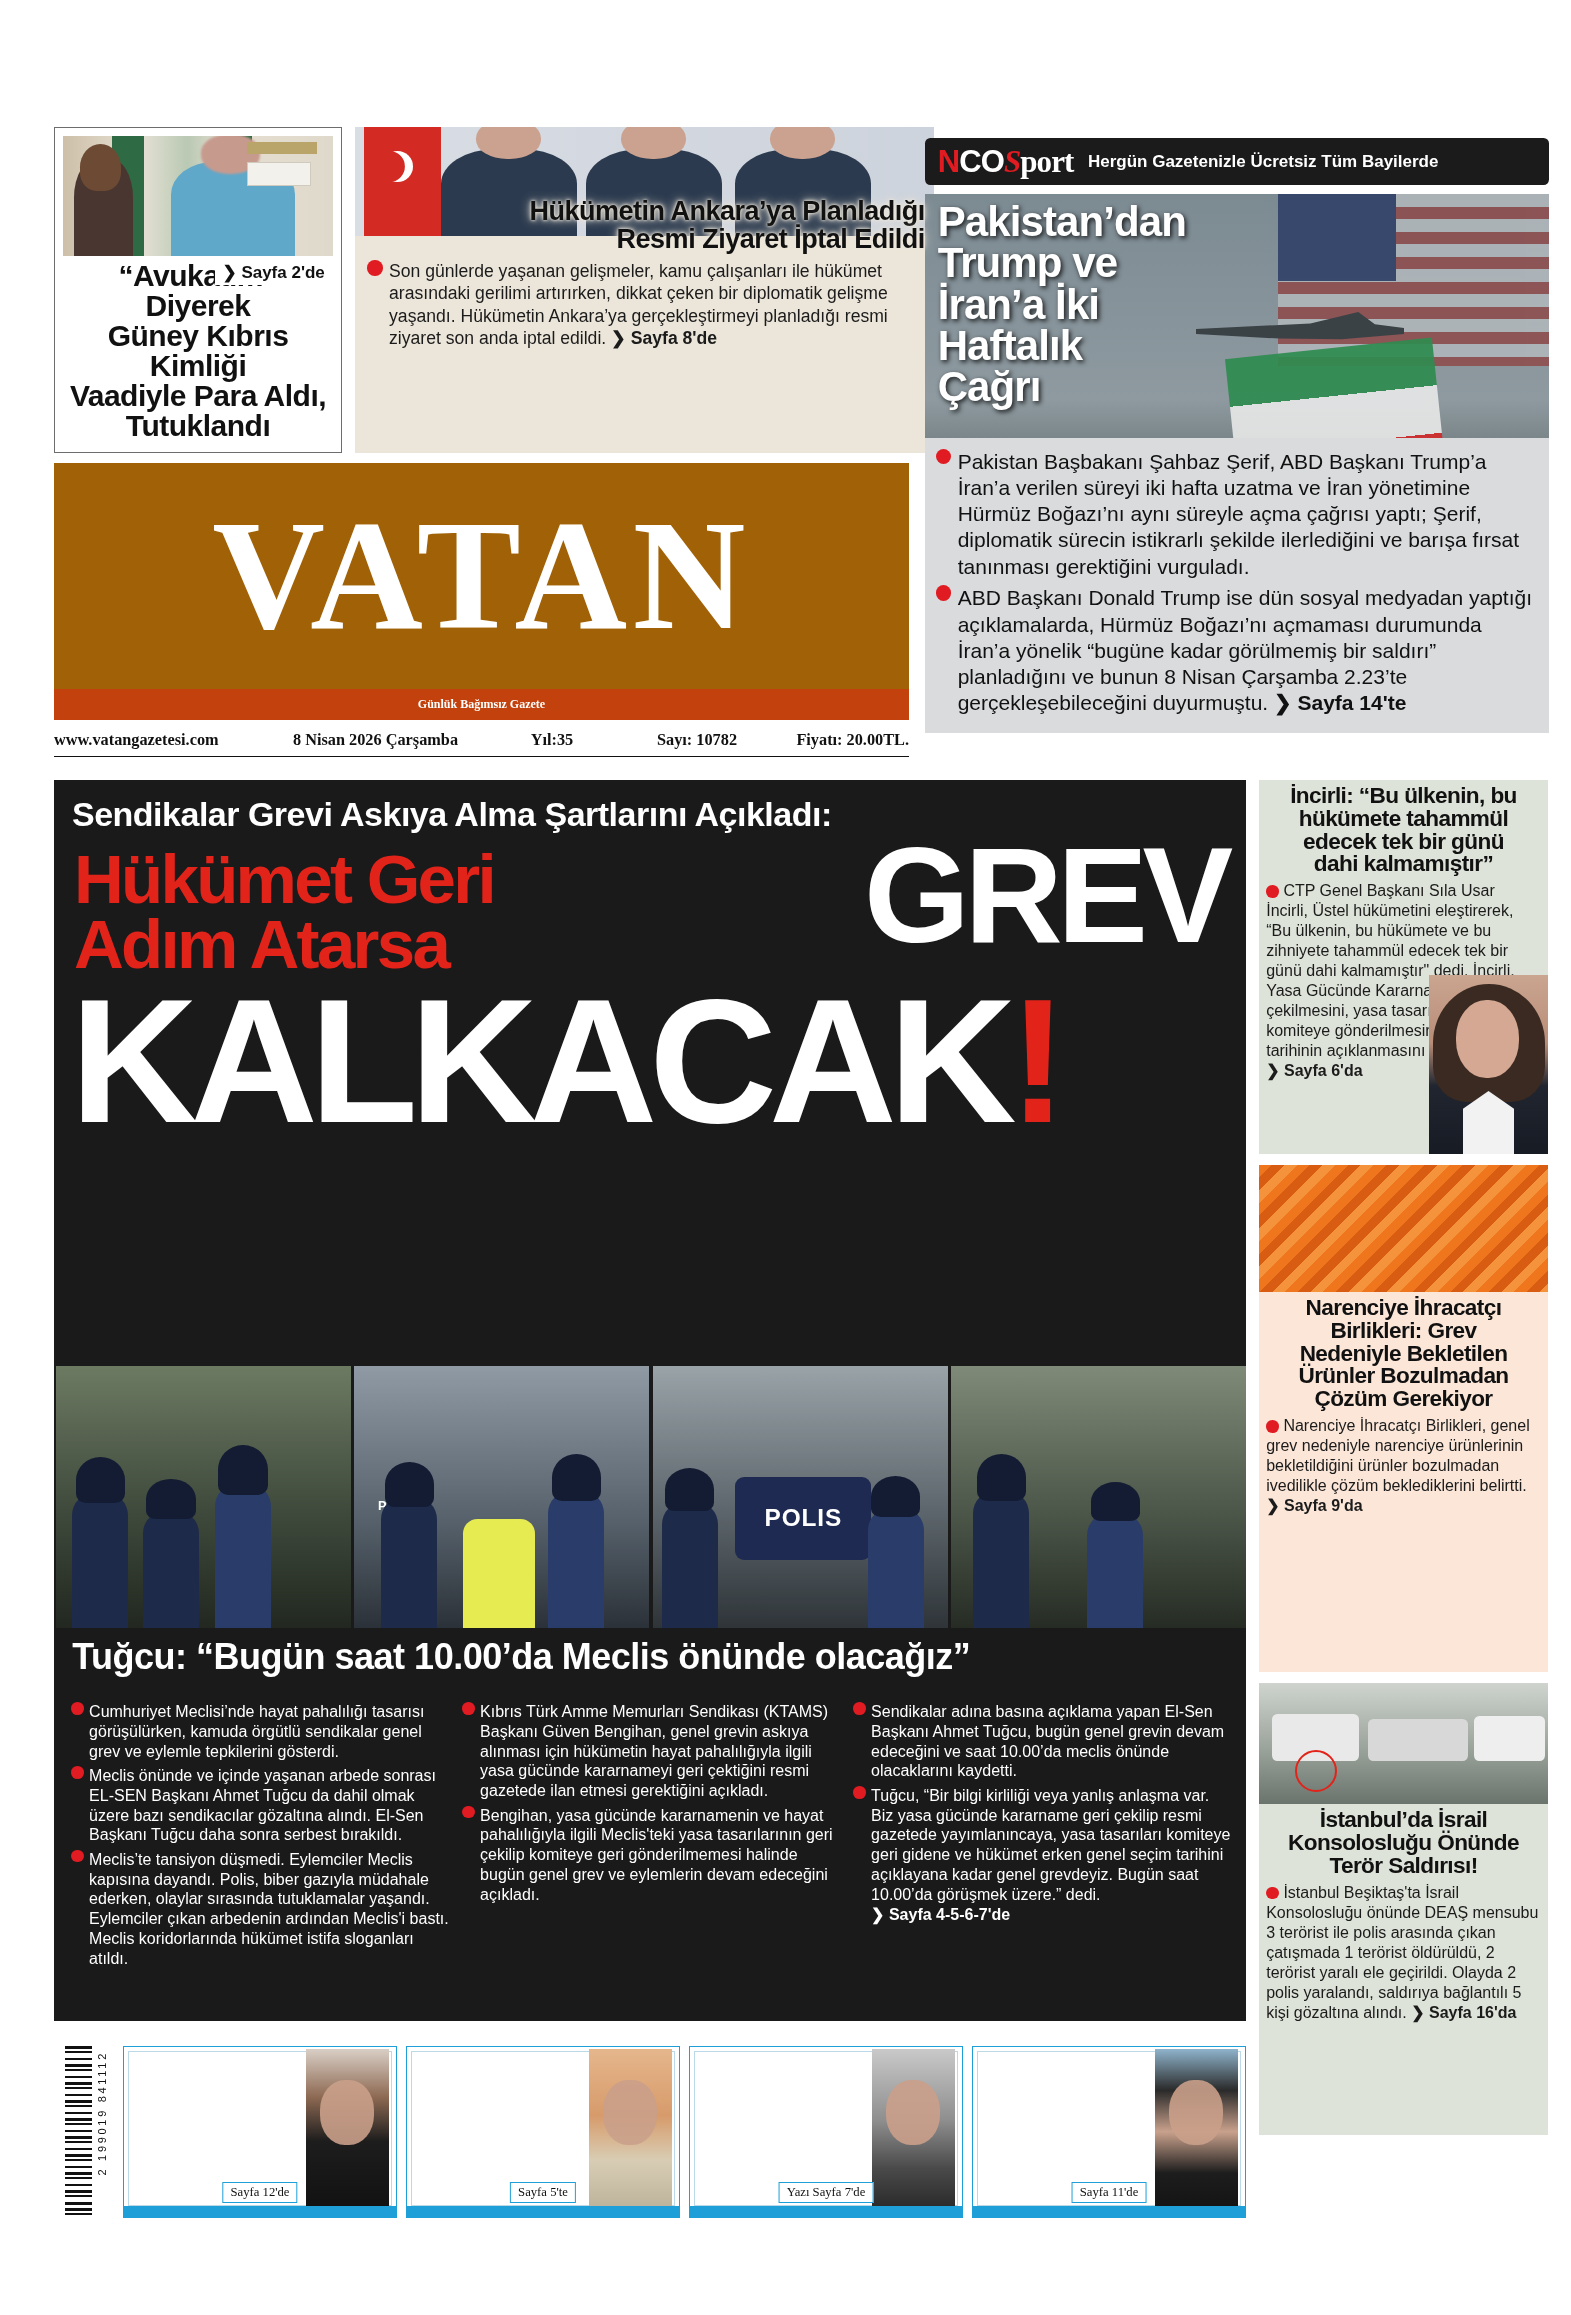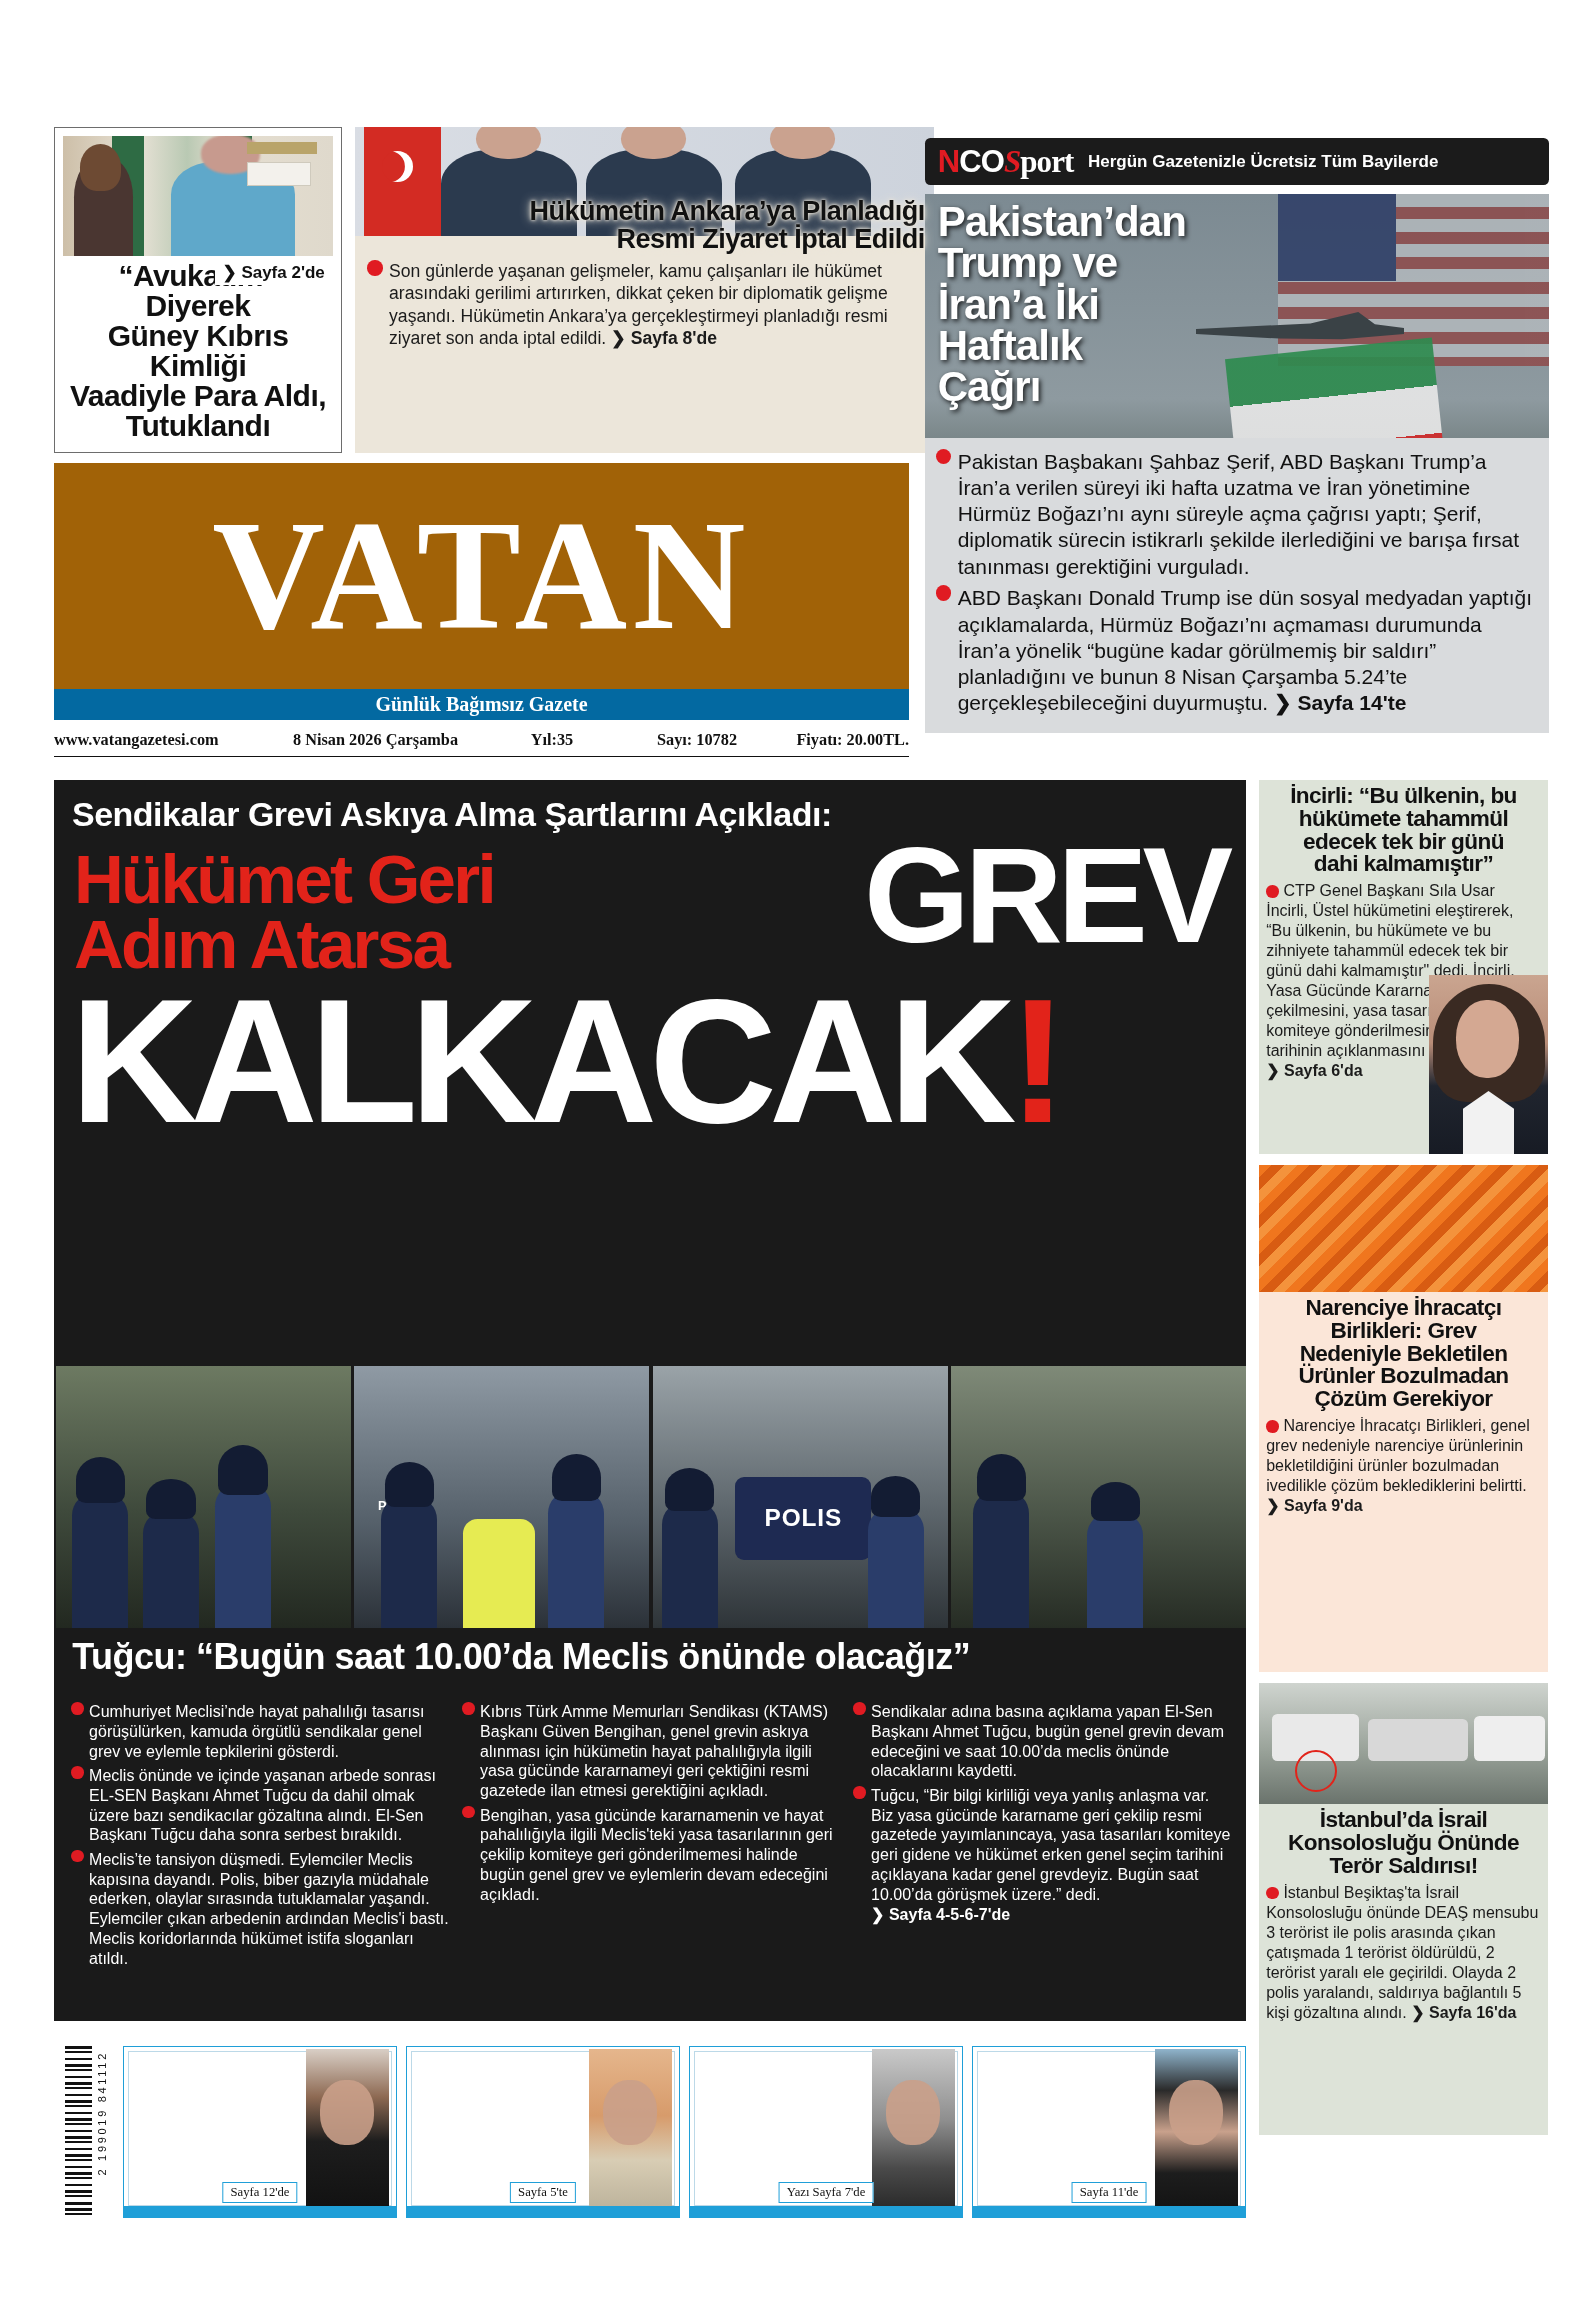--- a/index.html
+++ b/index.html
@@ -82,22 +82,22 @@
                 text-shadow: 1.8px 1.8px 5.4px rgba(0,0,0,.85); }
   .pakbody { position: absolute; left: 0; right: 0; bottom: 0; background: #d9dbdd; padding: 11px 14.5px 11px 11px; }
   .pakbody .bline { margin-bottom: 5.4px; }
   .pakbody .btxt { font-size: 21px; line-height: 1.25; }
 
   
   .masthead { position: absolute; left: 54px; top: 463px; width: 855px; height: 226px; background: #a16207;
               display: flex; align-items: center; justify-content: center; }
   .masthead .vatan { color:#fff; font-family: "Liberation Serif", serif; font-weight: bold;
                      font-size: 156px; letter-spacing: 5.4px; line-height: 1; }
-  .mast-sub { position: absolute; left: 54px; top: 689px; width: 855px; height: 31px; background:#0369a1;
-              color:#fff; font-family:"Liberation Serif", serif; font-weight:bold; font-size:20px;
+  .mast-sub { position: absolute; left: 54px; top: 689px; width: 855px; height: 31px; background:#c2410c;
+              color:#fff; font-family:"Liberation Serif", serif; font-weight:bold; font-size:12px;
               display:flex; align-items:center; justify-content:center; }
   .mastinfo { position: absolute; left: 54px; top: 724px; width: 855px; height: 33px;
               border-bottom: 1.8px solid #111; display:flex; align-items:center;
               font-family:"Liberation Serif", serif; font-size: 16.3px; }
   .mastinfo span { font-weight: bold; }
   .mastinfo .m1 { width: 213px; } .mastinfo .m2 { width: 217px; text-align:center; }
   .mastinfo .m3 { width: 136px; text-align:center; } .mastinfo .m4 { width: 154px; text-align:center; }
   .mastinfo .m5 { flex:1; text-align: right; }
 
   
@@ -275,21 +275,21 @@
       <span class="l">Haftalık</span>
       <span class="l">Çağrı</span>
     </div>
     <div class="pakbody">
       <div class="bline">
         <span class="bullet"></span>
         <span class="btxt">Pakistan Başbakanı Şahbaz Şerif, ABD Başkanı Trump’a İran’a verilen süreyi iki hafta uzatma ve İran yönetimine Hürmüz Boğazı’nı aynı süreyle açma çağrısı yaptı; Şerif, diplomatik sürecin istikrarlı şekilde ilerlediğini ve barışa fırsat tanınması gerektiğini vurguladı.</span>
       </div>
       <div class="bline">
         <span class="bullet"></span>
-        <span class="btxt"><span>ABD Başkanı Donald Trump ise dün sosyal medyadan yaptığı açıklamalarda, Hürmüz Boğazı’nı açmaması durumunda İran’a yönelik “bugüne kadar görülmemiş bir saldırı” planladığını ve bunun 8 Nisan Çarşamba 5.24’te gerçekleşebileceğini duyurmuştu.</span>
+        <span class="btxt"><span>ABD Başkanı Donald Trump ise dün sosyal medyadan yaptığı açıklamalarda, Hürmüz Boğazı’nı açmaması durumunda İran’a yönelik “bugüne kadar görülmemiş bir saldırı” planladığını ve bunun 8 Nisan Çarşamba 2.23’te gerçekleşebileceğini duyurmuştu.</span>
           <span class="jump">
             <span class="chev">❯</span>
             <span>Sayfa 14'te</span>
           </span>
         </span>
       </div>
     </div>
   </div>
 
   <div class="masthead">

